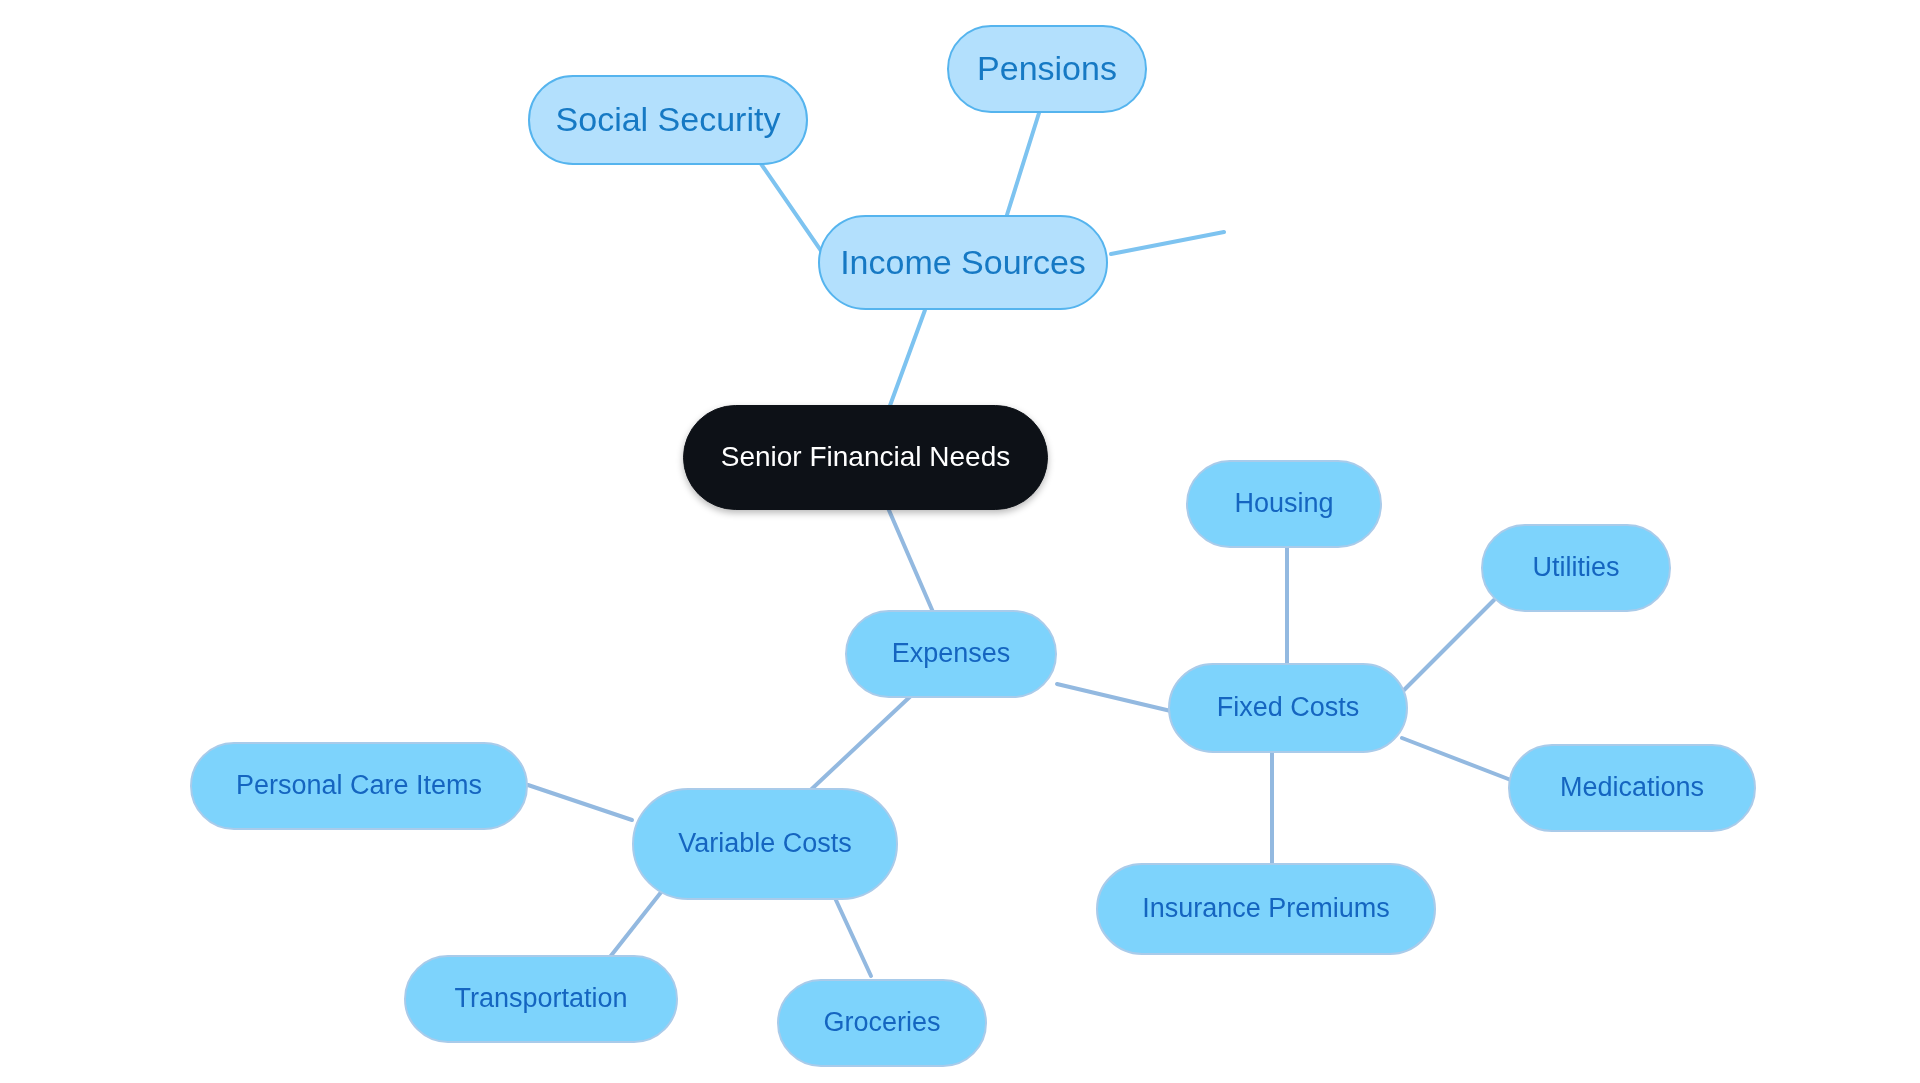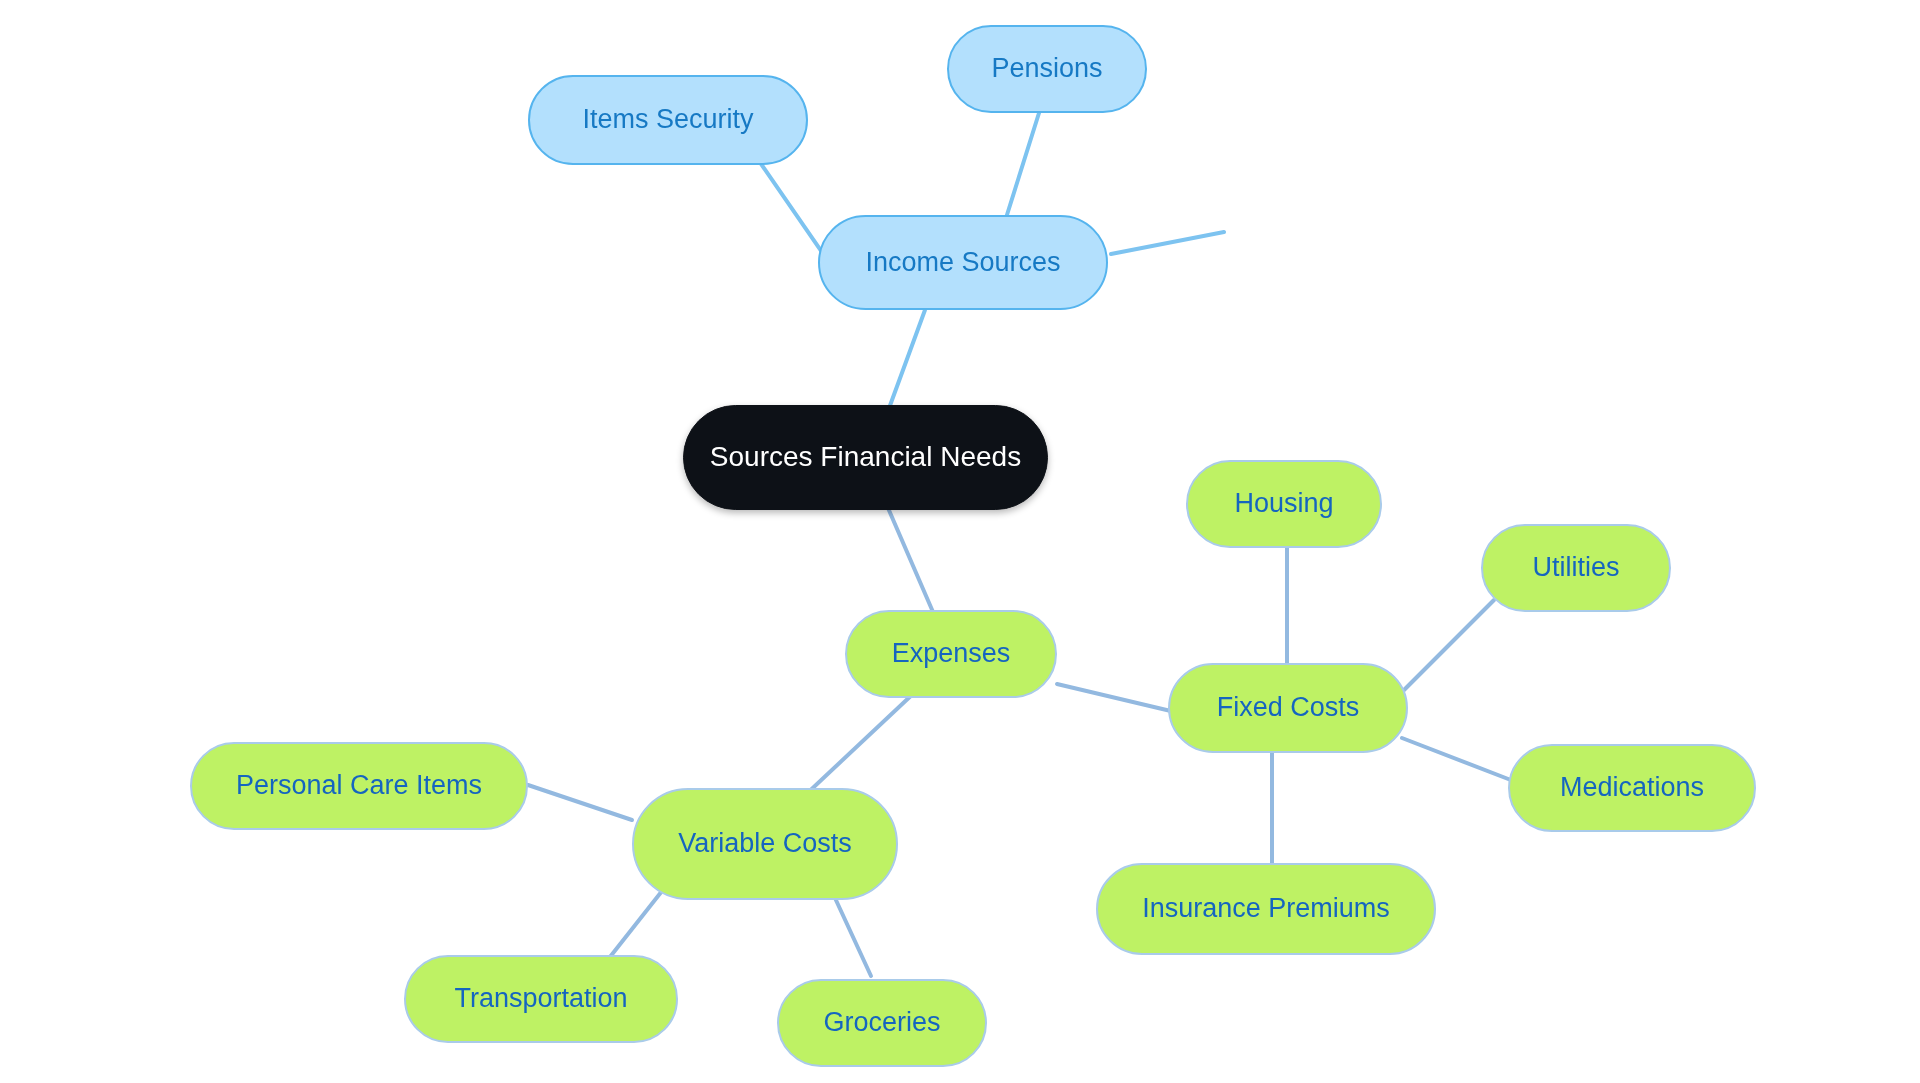--- a/index.html
+++ b/index.html
@@ -44,25 +44,25 @@
     border: 1px solid #0d1117;
     color: #ffffff;
     font-size: 28px;
     box-shadow: 0 3px 7px rgba(0,0,0,0.28);
   }
   
   .node.income {
     background: #b3e0fd;
     border: 2px solid #55b4ee;
     color: #1679c4;
-    font-size: 27px;
+    font-size: 34px;
   }
   
   .node.expense {
-    background: #bef264;
+    background: #7dd3fc;
     border: 2px solid #a9cbea;
     color: #1565c0;
     font-size: 27px;
   }
 </style>
 </head>
 <body>
 
 <div id="canvas">
 
@@ -79,29 +79,29 @@
     <line x1="1402" y1="692" x2="1494" y2="600" stroke="#93b9e0" stroke-width="4" stroke-linecap="round"></line>
     <line x1="1402" y1="738" x2="1516" y2="782" stroke="#93b9e0" stroke-width="4" stroke-linecap="round"></line>
     <line x1="1272" y1="752" x2="1272" y2="880" stroke="#93b9e0" stroke-width="4" stroke-linecap="round"></line>
     <line x1="915" y1="692" x2="800" y2="800" stroke="#93b9e0" stroke-width="4" stroke-linecap="round"></line>
     <line x1="632" y1="820" x2="528" y2="785" stroke="#93b9e0" stroke-width="4" stroke-linecap="round"></line>
     <line x1="677" y1="872" x2="606" y2="962" stroke="#93b9e0" stroke-width="4" stroke-linecap="round"></line>
     <line x1="823" y1="872" x2="871" y2="976" stroke="#93b9e0" stroke-width="4" stroke-linecap="round"></line>
   </svg>
 
   <div class="node root" style="left:683px; top:405px; width:365px; height:105px;">
-    <span>Sources Financial Needs</span>
+    <span>Senior Financial Needs</span>
   </div>
 
   <div class="node income" style="left:818px; top:215px; width:290px; height:95px;">
     <span>Income Sources</span>
   </div>
 
   <div class="node income" style="left:528px; top:75px; width:280px; height:90px;">
-    <span>Items Security</span>
+    <span>Social Security</span>
   </div>
 
   <div class="node income" style="left:947px; top:25px; width:200px; height:88px;">
     <span>Pensions</span>
   </div>
 
 
   <div class="node expense" style="left:845px; top:610px; width:212px; height:88px;">
     <span>Expenses</span>
   </div>

